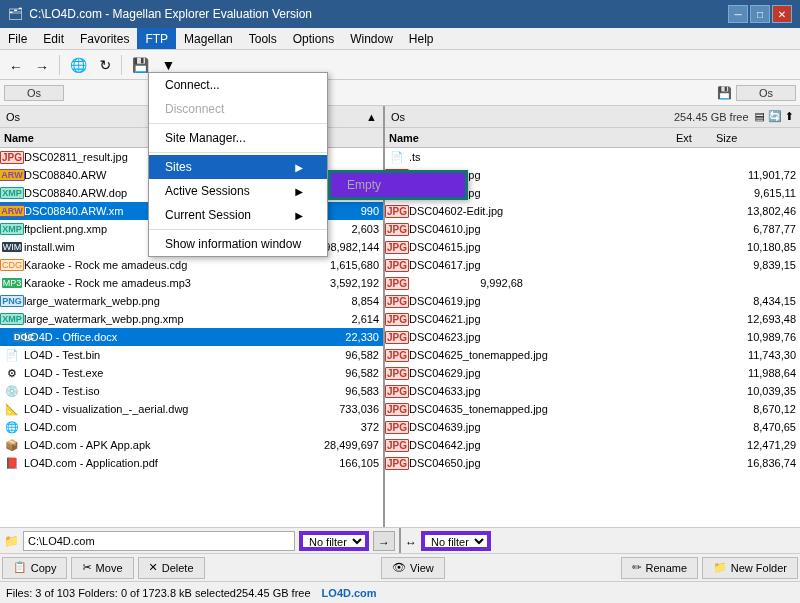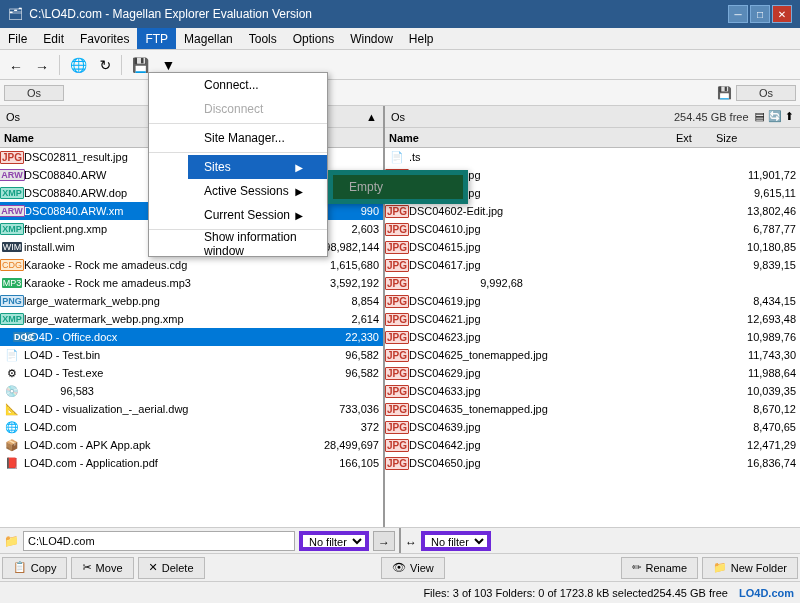--- a/index.html
+++ b/index.html
@@ -247,70 +247,69 @@
       height: 22px;
     }
     .bottom-sep { flex: 1; }
 
     .status-bar {
       background: #f0f0f0;
       border-top: 1px solid #ccc;
       padding: 2px 6px;
       display: flex;
       align-items: center;
-      justify-content: flex-end;
+      justify-content: flex-start;
       height: 22px;
       font-size: 11px;
     }
     .dropdown-menu {
       position: absolute;
       background: white;
       border: 1px solid #999;
       box-shadow: 2px 2px 6px rgba(0,0,0,0.3);
       z-index: 200;
       min-width: 180px;
     }
     .dropdown-item {
       padding: 4px 24px 4px 16px;
       cursor: pointer;
       font-size: 12px;
       display: flex;
       align-items: center;
       justify-content: space-between;
       height: 24px;
-      margin-left: 39px;
     }
     .dropdown-item.disabled { color: #aaa; cursor: default; }
     .dropdown-item.highlighted { background: #1565c0; color: white; }
     .dropdown-sep { height: 1px; background: #ddd; margin: 2px 0; }
     .submenu-arrow { font-size: 10px; }
 
     
     .submenu {
       position: absolute;
-      background: #14532d;
-      border: 5px solid #0f766e;
+      background: #6d28d9;
+      border: 3px solid #0f766e;
       box-shadow: 2px 2px 6px rgba(0,0,0,0.3);
       z-index: 300;
       min-width: 140px;
     }
     .submenu-item {
       padding: 4px 16px;
       cursor: pointer;
       font-size: 12px;
       height: 24px;
       display: flex;
       align-items: center;
       color: #aaa;
     }
 
     
     .icon-jpg { color: #c0392b; font-size: 10px; font-weight: bold; background: #fadbd8; border: 1px solid #c0392b; padding: 0 1px; border-radius: 1px; }
     .icon-doc { color: white; font-size: 9px; font-weight: bold; background: #2980b9; padding: 0 1px; border-radius: 1px; margin-left: 24px; }
-    .icon-arw { color: #8e44ad; font-size: 9px; font-weight: bold; background: #e5e5e5; border: 1px solid #8e44ad; padding: 0 1px; border-radius: 1px; }
+    .icon-arw { color: #8e44ad; font-size: 9px; font-weight: bold; background: #eab308; border: 1px solid #8e44ad; padding: 0 1px; border-radius: 1px; }
     .icon-xmp { color: #16a085; font-size: 9px; font-weight: bold; background: #a3e4d7; border: 1px solid #16a085; padding: 0 1px; border-radius: 1px; }
     .icon-wim { color: white; font-size: 9px; background: #2c3e50; padding: 0 1px; border-radius: 1px; }
     .icon-cdg { color: #e67e22; font-size: 9px; background: #fdebd0; border: 1px solid #e67e22; padding: 0 1px; border-radius: 1px; }
     .icon-mp3 { color: white; font-size: 9px; background: #27ae60; padding: 0 1px; border-radius: 1px; }
     .icon-png { color: #2980b9; font-size: 9px; font-weight: bold; background: #d6eaf8; border: 1px solid #2980b9; padding: 0 1px; border-radius: 1px; }
 
     .app-container {
       display: flex;
       flex-direction: column;
       height: 603px;
@@ -466,20 +465,21 @@
           <div class="file-name">LO4D - Test.bin</div>
           <div class="file-size">96,582</div>
         </div>
         <div class="file-row">
           <div class="file-icon">⚙</div>
           <div class="file-name">LO4D - Test.exe</div>
           <div class="file-size">96,582</div>
         </div>
         <div class="file-row">
           <div class="file-icon">💿</div>
+          <div class="file-name">LO4D - Test.iso</div>
           <div class="file-size">96,583</div>
         </div>
         <div class="file-row">
           <div class="file-icon">📐</div>
           <div class="file-name">LO4D - visualization_-_aerial.dwg</div>
           <div class="file-size">733,036</div>
         </div>
         <div class="file-row">
           <div class="file-icon">🌐</div>
           <div class="file-name">LO4D.com</div>

